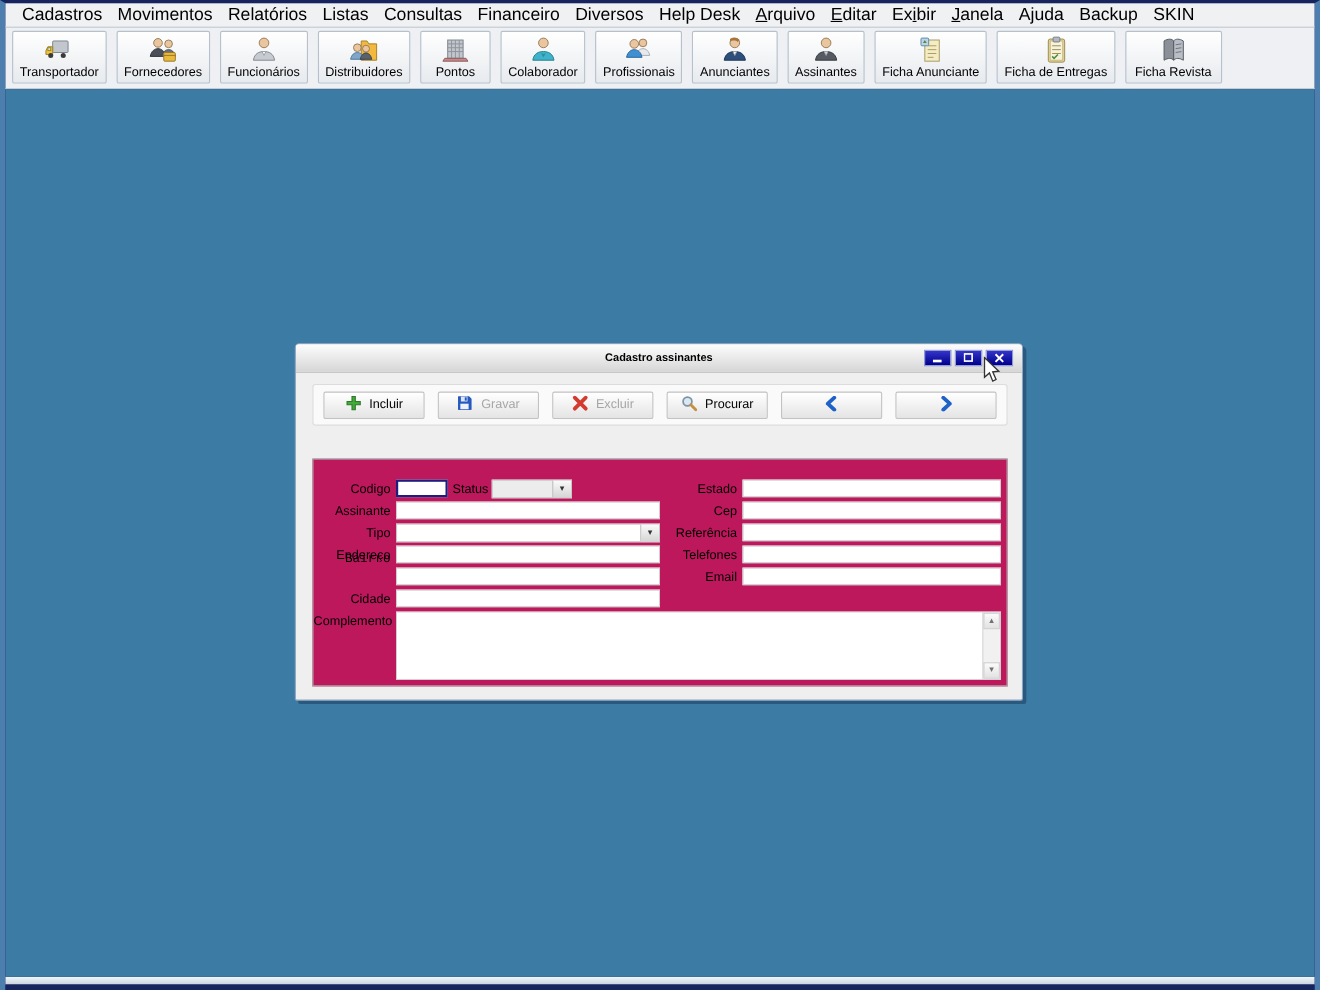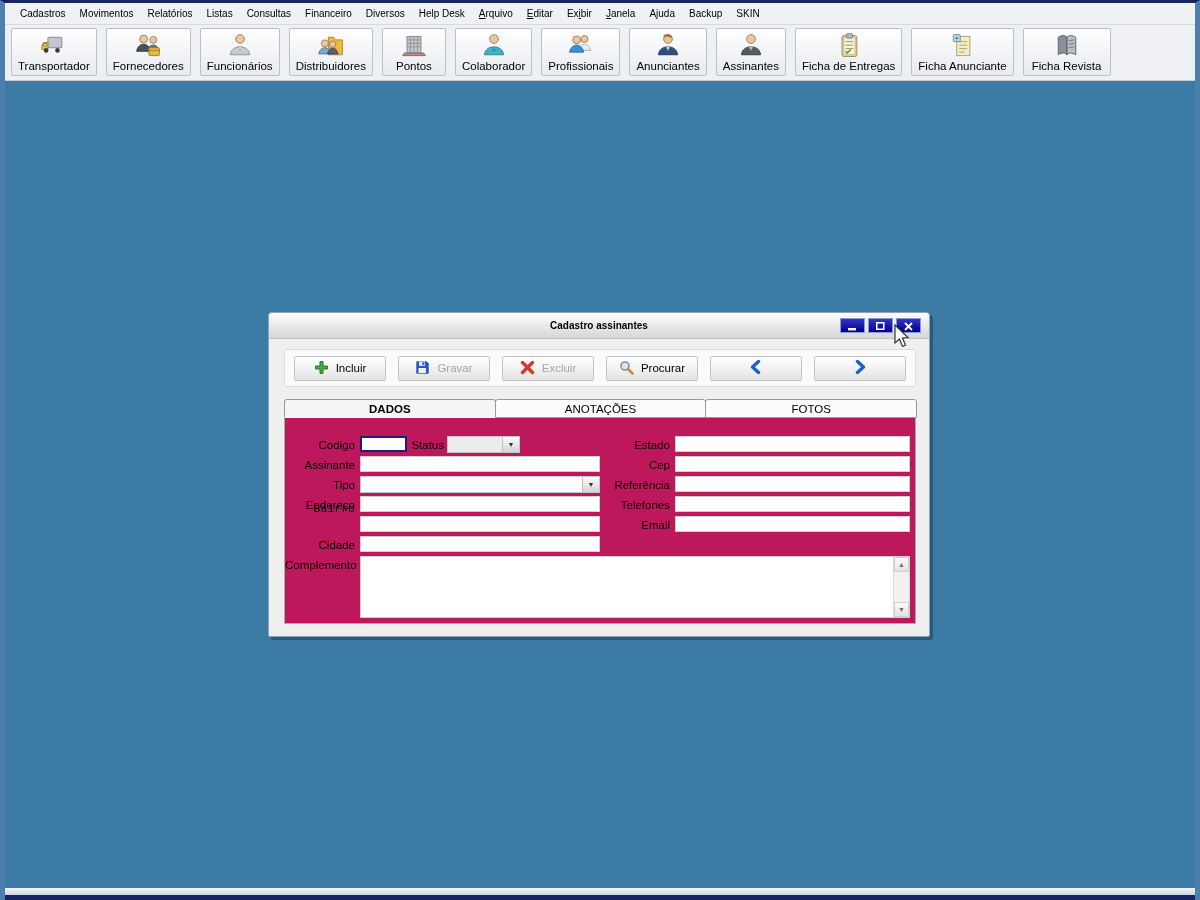--- a/index.html
+++ b/index.html
@@ -18,21 +18,21 @@
   .titlebar .title-gap { display:inline-block; width:26px; }
   .win-controls { position:absolute; right:10px; top:3px; display:flex; gap:2px; }
   .win-btn { width:28px; height:17px; background:linear-gradient(#3434c8,#00008c);
              border:1px solid #8d98d8; border-radius:1px;
              display:flex; align-items:center; justify-content:center; cursor:default; }
   .win-btn svg { display:block; }
 
   
   .menubar { height:22px; background:#f0f1f3; border-bottom:1px solid #d6d9dd;
              display:flex; align-items:center; gap:0; padding-left:8px; }
-  .menu-item { font-size:10px; color:#000; padding:2px 7px; white-space:nowrap; }
+  .menu-item { font-size:16px; color:#000; padding:2px 7px; white-space:nowrap; }
 
   
   .toolbar { height:56px; background:#eef0f3; border-bottom:1px solid #c7ccd2;
              display:flex; align-items:flex-start; gap:9px; padding:3px 6px; }
   .tool-btn { height:48px; min-width:64px; padding:2px 6px; background:linear-gradient(#ffffff,#e7eaee);
               border:1px solid #b6c1cc; border-radius:2px;
               display:flex; flex-direction:column; align-items:center; justify-content:flex-end; }
   .tool-btn .icon { width:28px; height:28px; flex:0 0 auto; }
   .tool-btn .lbl { font-size:11.5px; color:#000; white-space:nowrap; line-height:13px; }
   .tool-btn.wide { min-width:88px; }
@@ -230,49 +230,49 @@
           <path d="M5 26c1-7 6-9 11-9s10 2 11 9z" fill="#565b63" stroke="#35383e"></path>
           <path d="M14 17l2 4 2-4z" fill="#d8dadd" stroke="#9aa0a8"></path>
         </svg>
       </span>
       <span class="lbl">Assinantes</span>
     </div>
 
     <div class="tool-btn wide">
       <span class="icon">
         <svg viewBox="0 0 32 32" width="28" height="28">
+          <rect x="10" y="5" width="15" height="22" fill="#f4ecc4" stroke="#a89a60"></rect>
+          <g stroke="#a89a60">
+              <line x1="13" y1="11" x2="22" y2="11"></line>
+              <line x1="13" y1="15" x2="22" y2="15"></line>
+              <line x1="13" y1="19" x2="22" y2="19"></line>
+              <line x1="13" y1="23" x2="19" y2="23"></line>
+            </g>
+          <rect x="6" y="3" width="8" height="8" rx="1" fill="#bcd4e8" stroke="#5d88a8"></rect>
+          <path d="M8 8l2-3 2 3z" fill="#4e8c3a"></path>
+        </svg>
+      </span>
+      <span class="lbl">Ficha Anunciante</span>
+    </div>
+
+    <div class="tool-btn wide">
+      <span class="icon">
+        <svg viewBox="0 0 32 32" width="28" height="28">
           <rect x="8" y="4" width="17" height="24" rx="2" fill="#e5d59a" stroke="#9a8a50"></rect>
           <rect x="10" y="6" width="13" height="20" fill="#f7f2dc" stroke="#c4b87e"></rect>
           <rect x="13" y="2" width="7" height="5" rx="1" fill="#b4b9c0" stroke="#767c85"></rect>
           <g stroke="#9a8a50">
               <line x1="12" y1="11" x2="21" y2="11"></line>
               <line x1="12" y1="15" x2="21" y2="15"></line>
               <line x1="12" y1="19" x2="21" y2="19"></line>
             </g>
           <path d="M12 22l2 2 4-4" stroke="#4e8c3a" fill="none" stroke-width="1.6"></path>
         </svg>
       </span>
       <span class="lbl">Ficha de Entregas</span>
-    </div>
-
-    <div class="tool-btn wide">
-      <span class="icon">
-        <svg viewBox="0 0 32 32" width="28" height="28">
-          <rect x="10" y="5" width="15" height="22" fill="#f4ecc4" stroke="#a89a60"></rect>
-          <g stroke="#a89a60">
-              <line x1="13" y1="11" x2="22" y2="11"></line>
-              <line x1="13" y1="15" x2="22" y2="15"></line>
-              <line x1="13" y1="19" x2="22" y2="19"></line>
-              <line x1="13" y1="23" x2="19" y2="23"></line>
-            </g>
-          <rect x="6" y="3" width="8" height="8" rx="1" fill="#bcd4e8" stroke="#5d88a8"></rect>
-          <path d="M8 8l2-3 2 3z" fill="#4e8c3a"></path>
-        </svg>
-      </span>
-      <span class="lbl">Ficha Anunciante</span>
     </div>
 
 
     <div class="tool-btn wide">
       <span class="icon">
         <svg viewBox="0 0 32 32" width="28" height="28">
           <path d="M6 6c4-2.5 8-2.5 10 0v20c-2-2.5-6-2.5-10 0z" fill="#8a8f98" stroke="#54585f"></path>
           <path d="M26 6c-4-2.5-8-2.5-10 0v20c2-2.5 6-2.5 10 0z" fill="#b9bec6" stroke="#54585f"></path>
           <g stroke="#6d727a">
               <line x1="18" y1="10" x2="24" y2="9"></line>
@@ -363,31 +363,20 @@
         </div>
         <div class="action-btn">
           <span>
             <svg width="14" height="14">
                 <path d="M4.5 1.5 L10.5 7 L4.5 12.5" fill="none" stroke="#1e62c8" stroke-width="3.4" stroke-linecap="round" stroke-linejoin="round"></path>
               </svg>
           </span>
         </div>
       </div>
 
-      <div class="dlg-tabs">
-        <div class="tab active">
-            <span>DADOS</span>
-          </div>
-        <div class="tab">
-            <span>ANOTAÇÕES</span>
-          </div>
-        <div class="tab">
-            <span>FOTOS</span>
-          </div>
-      </div>
 
       <div class="dlg-form">
 
         <span class="f-label" style="left:0;top:21px;width:70px;">Codigo</span>
         <input class="f-input focused" style="left: 75px; top: 18px; width: 47px;" value="">
         <span class="f-label" style="left:124px;top:21px;width:35px;">Status</span>
         <div class="combo gray" style="left:162px;top:18px;width:73px;">
           <span class="c-field"></span>
           <span class="c-arrow">▼</span>
         </div>

